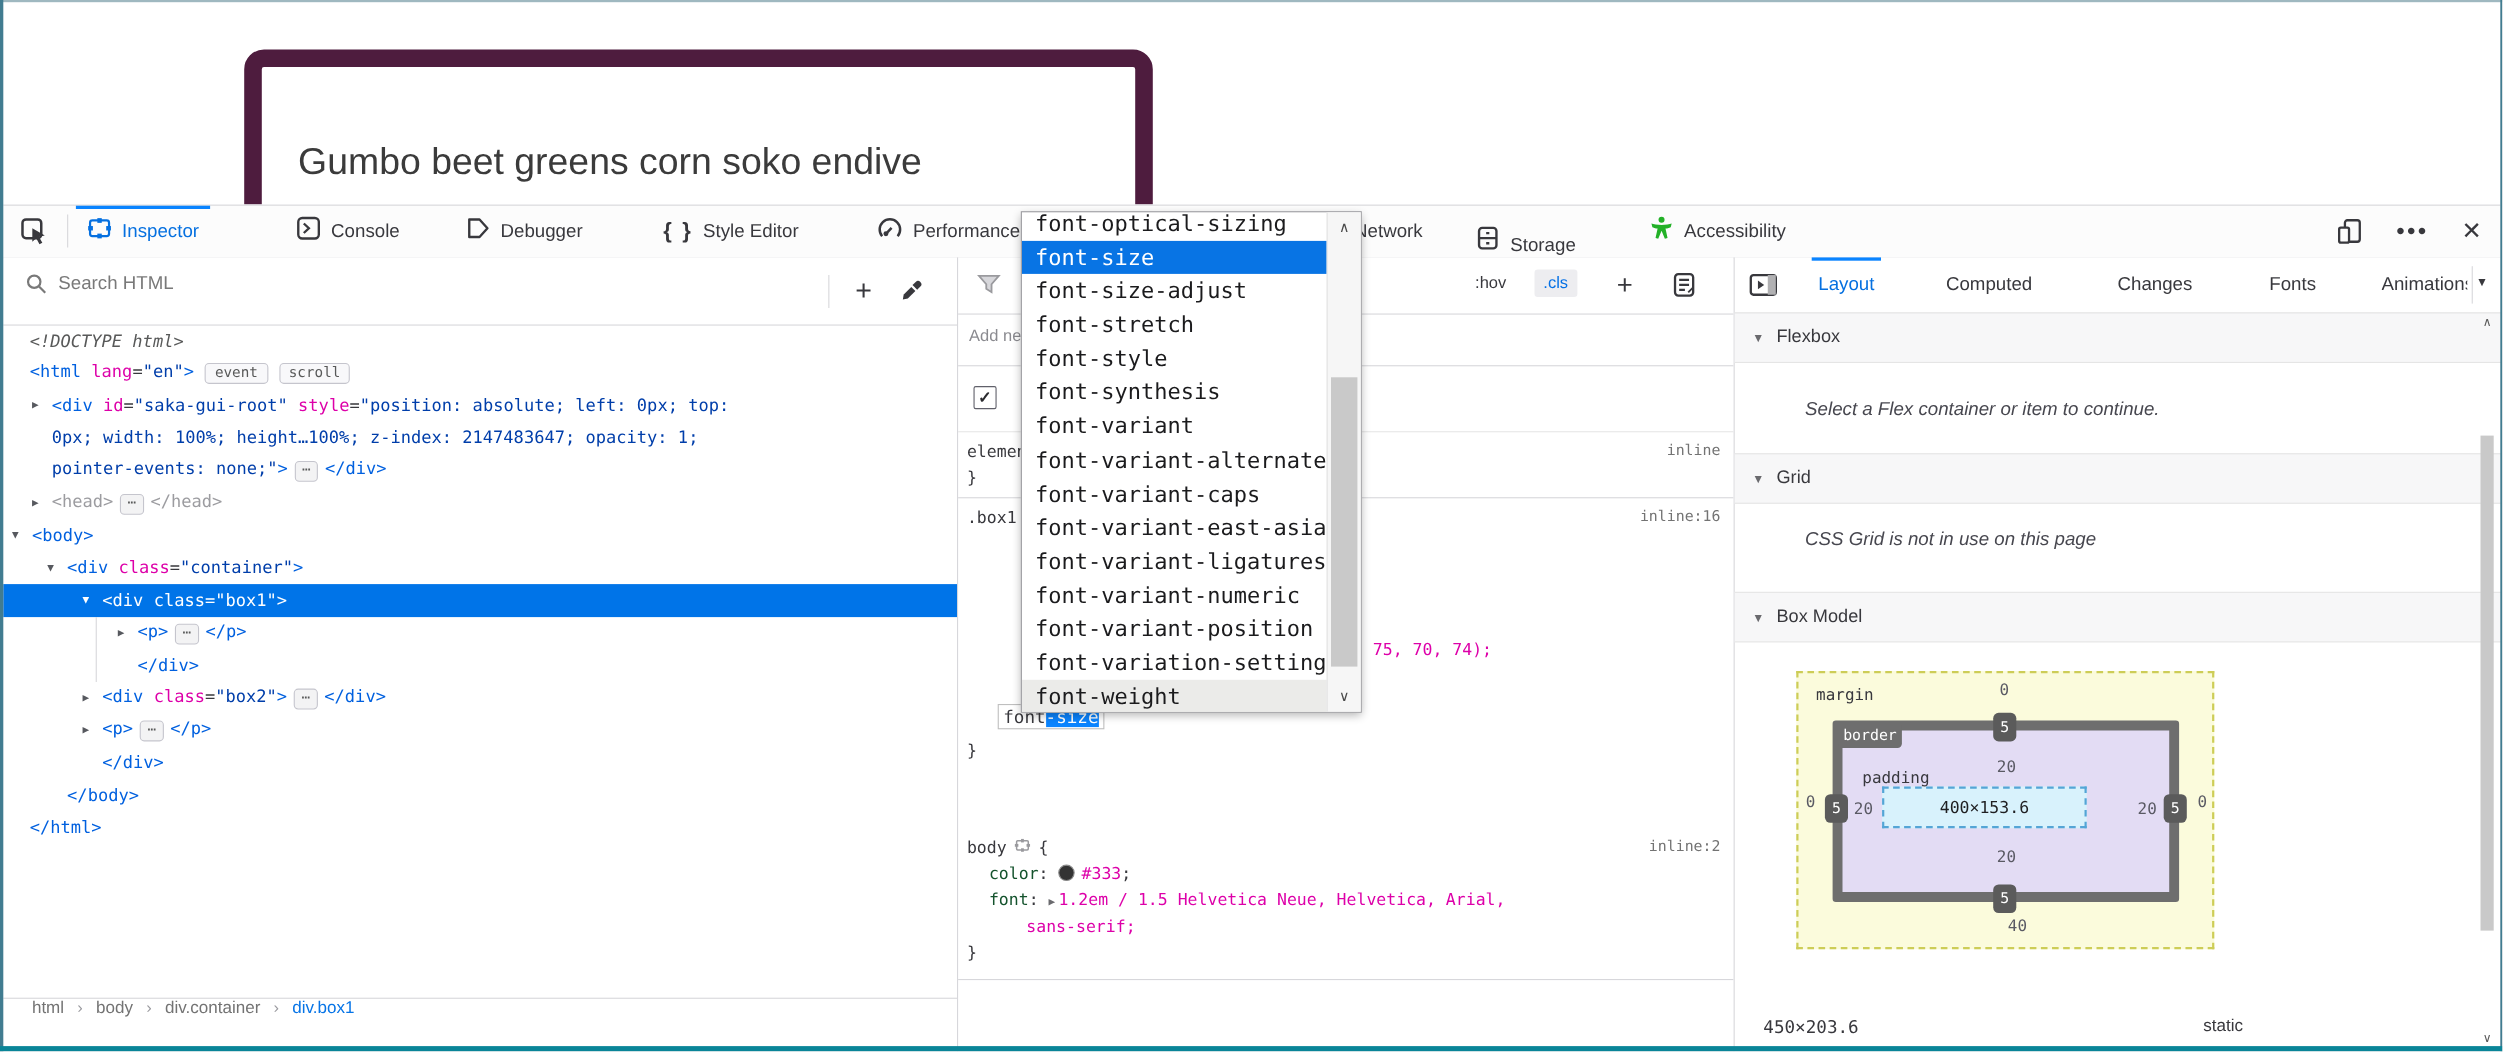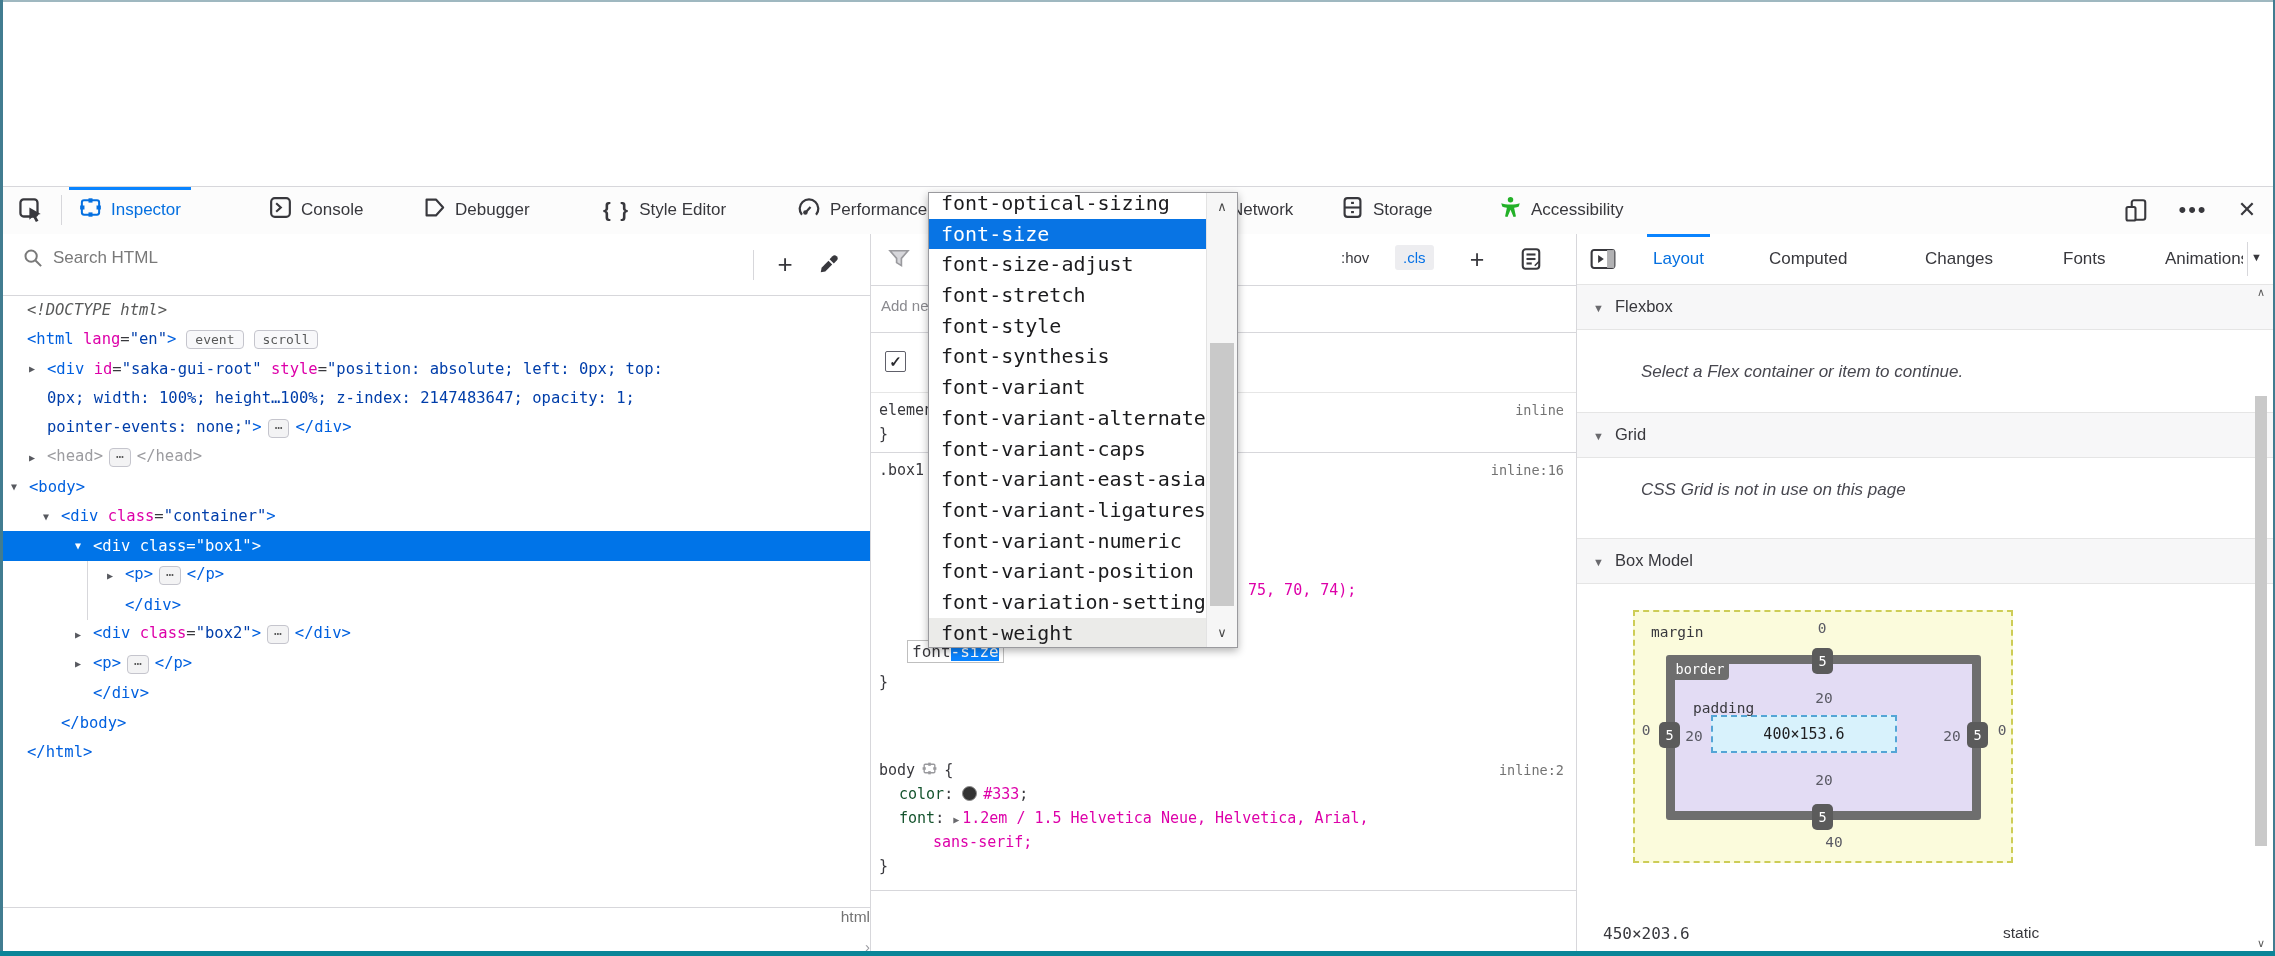--- a/index.html
+++ b/index.html
@@ -48,21 +48,21 @@
   .mline .arrow{position:absolute;top:9px;font-size:10px;color:#57595f;}
   .mline.sel{background:#0074e8;}
   .mline.sel *{color:#fff !important;}
   .guide{position:absolute;left:84px;top:0;bottom:0;width:1px;background:#d7d7db;}
   .tok-tag{color:#0060df;} .tok-attr{color:#dd00a9;} .tok-p{color:#38383d;} .tok-val{color:#003eaa;}
   .tok-doctype{color:#585959;font-style:italic;} .tok-dim{color:#9c9ca0;} .tok-w{color:#fff;}
   .ellipsis-pill{display:inline-block;margin:0 6px;padding:0 6px;height:17px;line-height:15px;border:1px solid #c5c5cd;border-radius:4px;background:#f3f3f4;color:#585959;font-size:13px;}
   .dom-badge{display:inline-block;margin-left:10px;padding:1px 8px;border:1px solid #c5c5cd;border-radius:4px;background:#f8f8fa;color:#585959;font-size:13px;}
 
   
-  #breadcrumb-bar{left:0;bottom:2px;width:100%;height:47px;border-top:1px solid #d7d7db;background:#fff;display:flex;align-items:flex-end;padding-left:7px;box-sizing:border-box;gap:12px;font-size:15.5px;color:#737373;flex-direction:column;}
+  #breadcrumb-bar{left:0;bottom:2px;width:100%;height:47px;border-top:1px solid #d7d7db;background:#fff;display:flex;align-items:flex-start;padding-left:26px;box-sizing:border-box;gap:12px;font-size:15.5px;color:#737373;}
   .crumb-sep{color:#9a9a9f;font-size:15px;}
   .crumb.active{color:#0674e7;}
 
   
   #rules-toolbar{left:0;top:0;width:100%;height:51px;border-bottom:1px solid #d7d7db;}
   #filter-funnel{left:16px;top:13px;}
   #hov-btn{left:464px;top:11px;font-size:15px;color:#38383d;padding:4px 6px;}
   #cls-btn{left:524px;top:11px;font-size:15px;color:#0571e6;padding:4px 8px;background:#ededf0;border-radius:3px;}
   #add-rule-btn{left:586px;top:4px;width:40px;height:42px;font-size:25px;font-weight:300;display:flex;align-items:center;justify-content:center;color:#38383d;}
   #print-sim-btn{left:648px;top:13px;}
@@ -129,20 +129,24 @@
   #lp-scrollbar{position:absolute;right:4px;top:52px;bottom:6px;width:18px;}
   #lp-up{position:absolute;top:0;left:0;width:100%;text-align:center;color:#5a5a5a;font-size:11px;}
   #lp-thumb{position:absolute;left:3px;right:3px;top:110px;height:450px;background:#c9c9c9;}
   #lp-down{position:absolute;bottom:0;left:0;width:100%;text-align:center;color:#5a5a5a;font-size:11px;}
 </style>
 </head>
 <body>
 
 <div id="window">
 
+  <div id="webpage" class="abs">
+    <div id="purple-box" class="abs"></div>
+    <div id="page-heading" class="abs">Gumbo beet greens corn soko endive</div>
+  </div>
 
   <div id="tabbar" class="abs">
     <div id="picker-btn" class="abs">
       <svg width="26" height="26" viewBox="0 0 16 16" fill="none" stroke="#38383d" stroke-width="1.4">
         <rect x="1.5" y="1.5" width="10.5" height="10.5" rx="2"></rect>
         <path d="M7 6.5 L14 10.5 L10.7 11.2 L12.6 14.6 L11 15.4 L9.2 12 L7 14 Z" fill="#38383d" stroke="none"></path>
       </svg>
     </div>
     <div class="tb-sep abs"></div>
     <div id="tabs-container">
@@ -182,21 +186,21 @@
           <span>Performance</span>
         </div>
         <div class="tab" style="left: 1186px;">
           <span><svg width="23" height="23" viewBox="0 0 16 16" fill="none" stroke="currentColor" stroke-width="1.4">
               <circle cx="8" cy="8" r="6.3"></circle>
               <line x1="1.7" y1="8" x2="14.3" y2="8"></line>
               <ellipse cx="8" cy="8" rx="3" ry="6.3"></ellipse>
             </svg></span>
           <span>Network</span>
         </div>
-        <div class="tab" style="left: 1328px;">
+        <div class="tab" style="left: 1328px; align-items: flex-end;">
           <span><svg width="23" height="23" viewBox="0 0 16 16" fill="none" stroke="currentColor" stroke-width="1.5">
               <rect x="2.5" y="1.5" width="11" height="13" rx="2"></rect>
               <line x1="2.5" y1="8" x2="13.5" y2="8"></line>
               <line x1="7" y1="4.8" x2="9" y2="4.8"></line>
               <line x1="7" y1="11.2" x2="9" y2="11.2"></line>
             </svg></span>
           <span>Storage</span>
         </div>
         <div class="tab" style="left: 1486px;">
           <span><svg width="23" height="23" viewBox="0 0 16 16" fill="#23b128">

